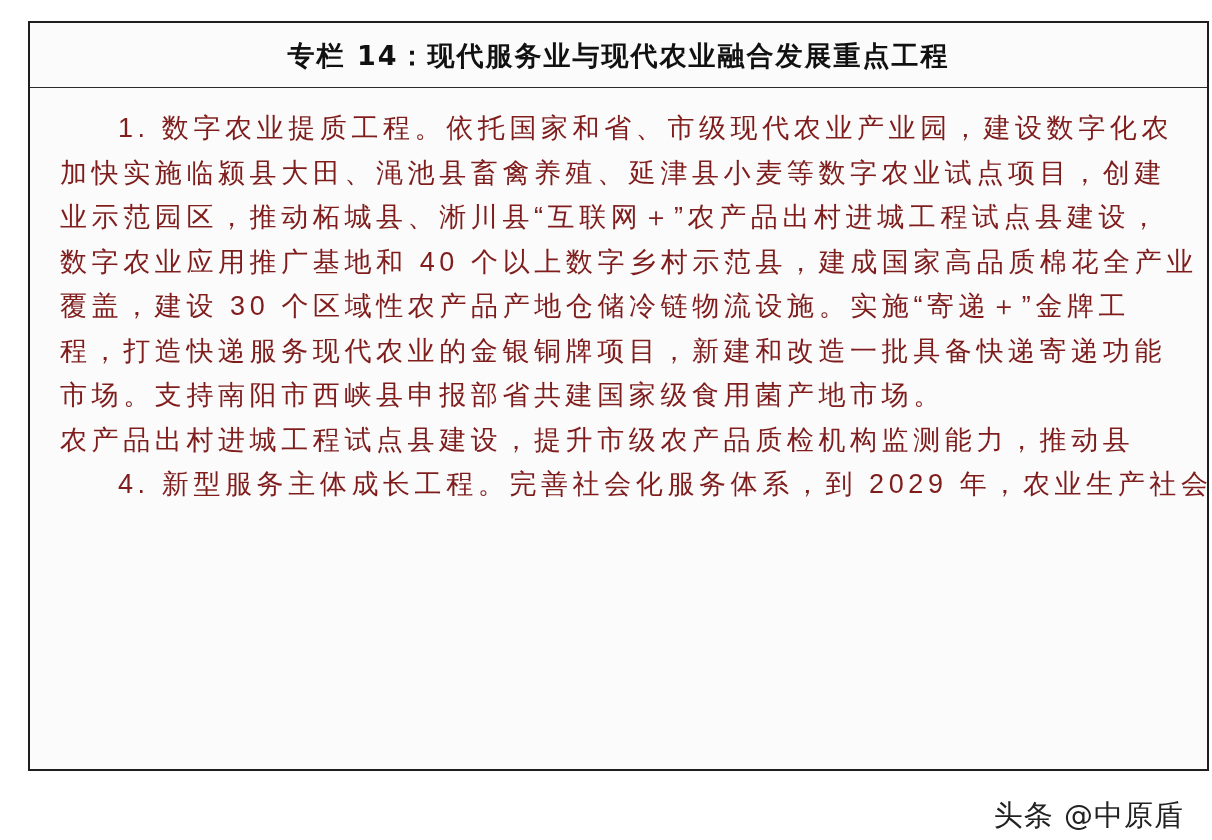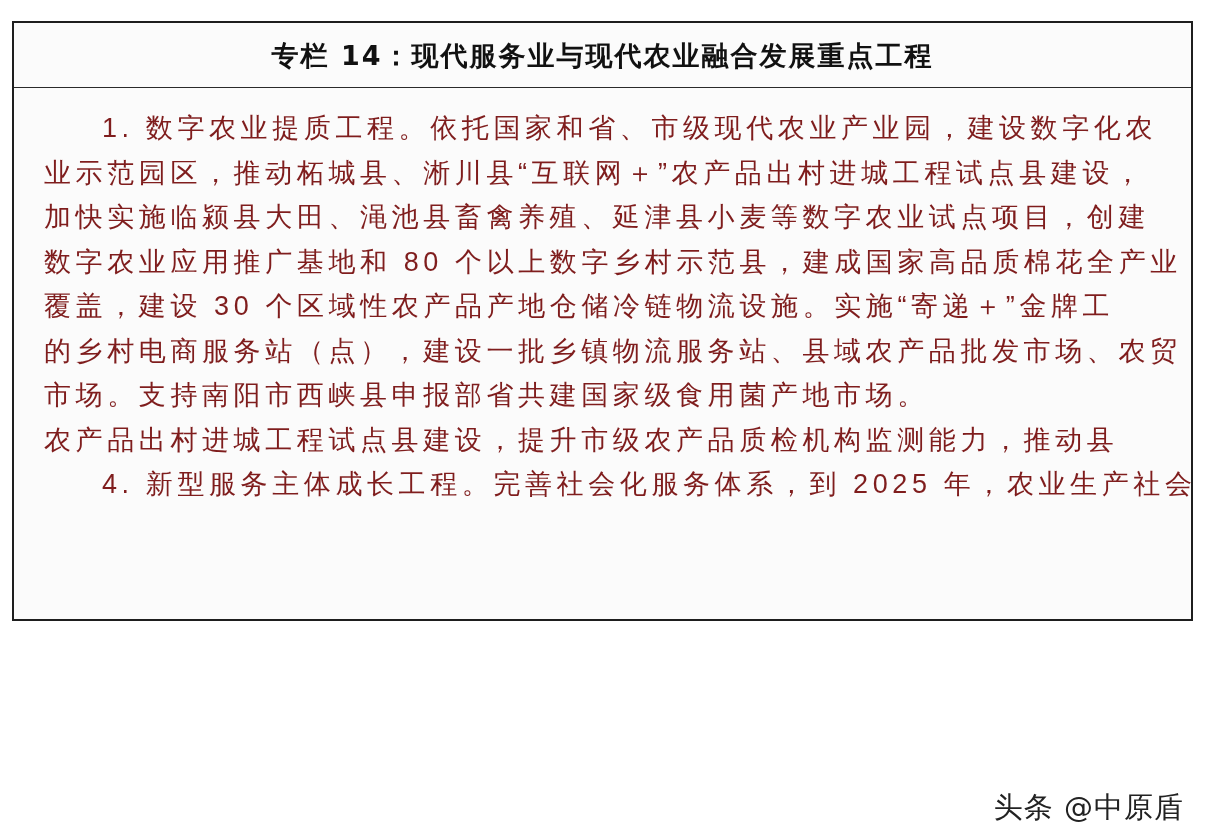--- a/index.html
+++ b/index.html
@@ -1,60 +1,60 @@
 <!DOCTYPE html>
 <html><head>
 <meta charset="utf-8">
 <style>
   html, body { margin: 0; padding: 0; background: #ffffff; }
   body { width: 1212px; height: 840px; position: relative; overflow: hidden; }
   .box {
-    position: absolute; left: 12px; top: 21px; width: 1181px; height: 600px;
+    position: absolute; left: 28px; top: 21px; width: 1181px; height: 750px;
     border: 2px solid #1e1e1e; box-sizing: border-box; background: #fbfbfb;
   }
   .header {
     height: 65px; border-bottom: 1.5px solid #2a2a2a; box-sizing: border-box;
     display: flex; align-items: center; justify-content: center;
     font-family: "DejaVu Sans", sans-serif; font-size: 27px; font-weight: bold;
     color: #111; letter-spacing: 2px; padding-top: 2px;
   }
   .content {
     padding: 18px 30px 0 30px;
     font-family: Liberation Sans, sans-serif;
     font-size: 27px; color: #7f1d1d; line-height: 44.5px;
     letter-spacing: 4.6px; text-align: justify;
   }
   .para { margin: 0; text-indent: 58px; }
   .line { display: block; white-space: nowrap; text-indent: 0; }
   .line.first { padding-left: 58px; }
   .watermark {
-    position: absolute; right: 24px; bottom: 12px;
+    position: absolute; right: 24px; bottom: 4px;
     font-family: "DejaVu Sans", sans-serif; font-size: 29px; color: #222;
     background: rgba(255,255,255,0.85); padding: 0 4px; letter-spacing: 1px;
     text-shadow: 1px 1px 0 #fff, -1px -1px 0 #fff;
   }
 </style>
 </head>
 <body>
 
 <div class="box">
   <div class="header">专栏 14：现代服务业与现代农业融合发展重点工程</div>
   <div class="content">
     <div class="para">
       <span class="line first">1. 数字农业提质工程。依托国家和省、市级现代农业产业园，建设数字化农</span>
+      <span class="line">加快实施临颍县大田、渑池县畜禽养殖、延津县小麦等数字农业试点项目，创建</span>
       <span class="line">业示范园区，推动柘城县、淅川县“互联网＋”农产品出村进城工程试点县建设，</span>
-      <span class="line">加快实施临颍县大田、渑池县畜禽养殖、延津县小麦等数字农业试点项目，创建</span>
-      <span class="line">数字农业应用推广基地和 80 个以上数字乡村示范县，建成国家高品质棉花全产业</span>
+      <span class="line">数字农业应用推广基地和 40 个以上数字乡村示范县，建成国家高品质棉花全产业</span>
     </div>
     <div class="para">
       <span class="line">覆盖，建设 30 个区域性农产品产地仓储冷链物流设施。实施“寄递＋”金牌工</span>
-      <span class="line">的乡村电商服务站（点），建设一批乡镇物流服务站、县域农产品批发市场、农贸</span>
+      <span class="line">程，打造快递服务现代农业的金银铜牌项目，新建和改造一批具备快递寄递功能</span>
       <span class="line">市场。支持南阳市西峡县申报部省共建国家级食用菌产地市场。</span>
     </div>
     <div class="para">
       <span class="line">农产品出村进城工程试点县建设，提升市级农产品质检机构监测能力，推动县</span>
     </div>
     <div class="para">
-      <span class="line first">4. 新型服务主体成长工程。完善社会化服务体系，到 2025 年，农业生产社会</span>
+      <span class="line first">4. 新型服务主体成长工程。完善社会化服务体系，到 2029 年，农业生产社会</span>
     </div>
   </div>
 </div>
 <div class="watermark">头条 @中原盾</div>
 
 </body></html>

